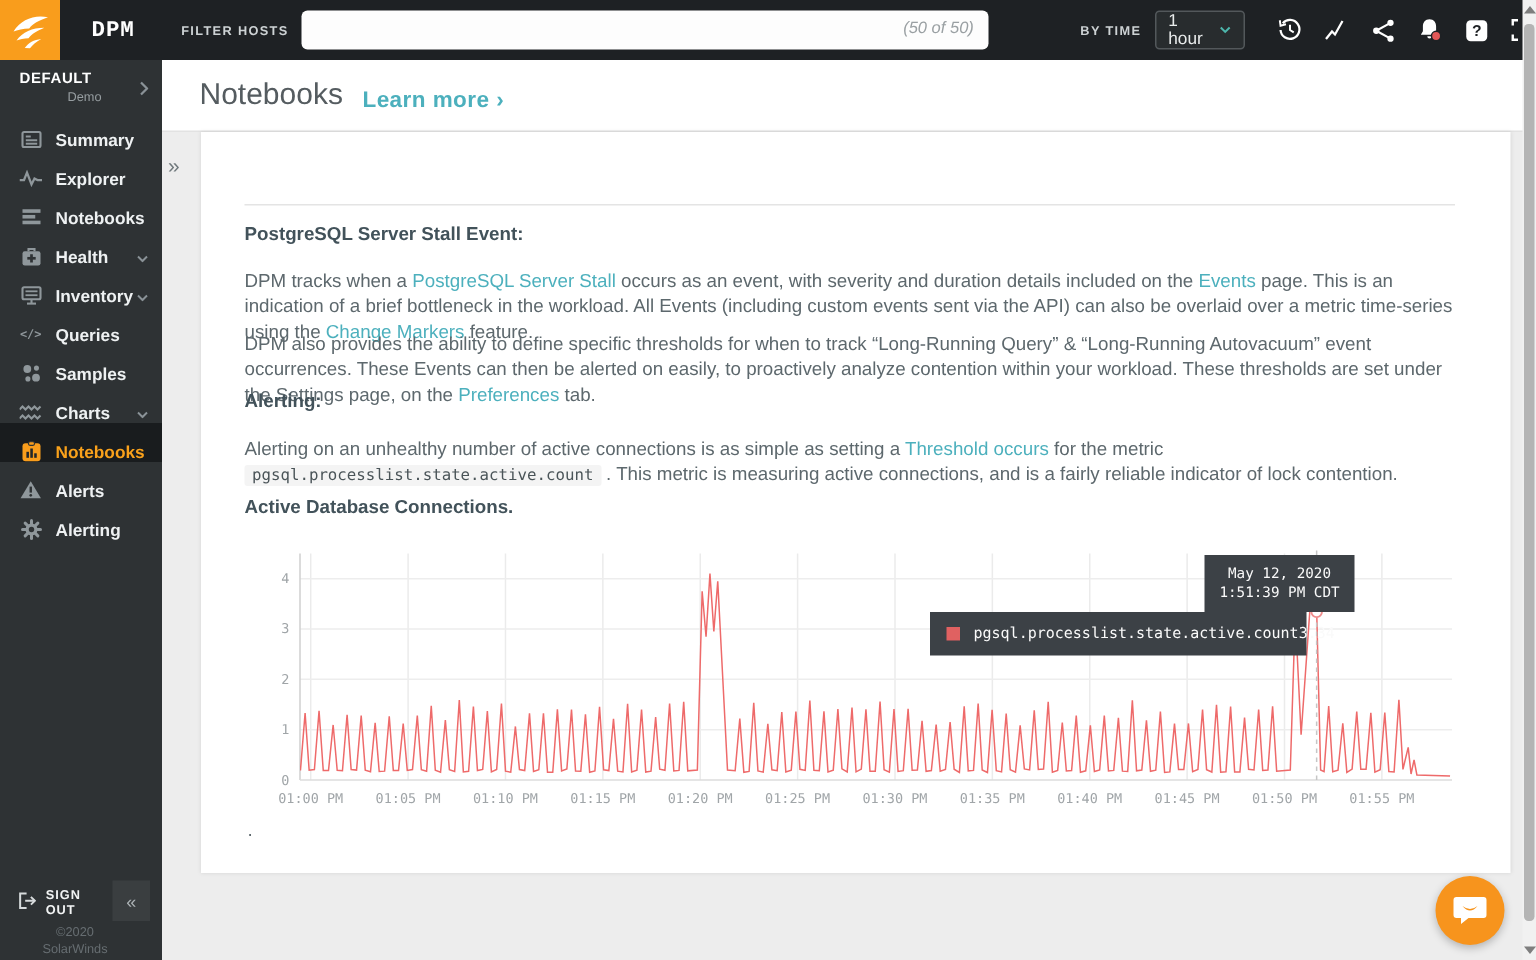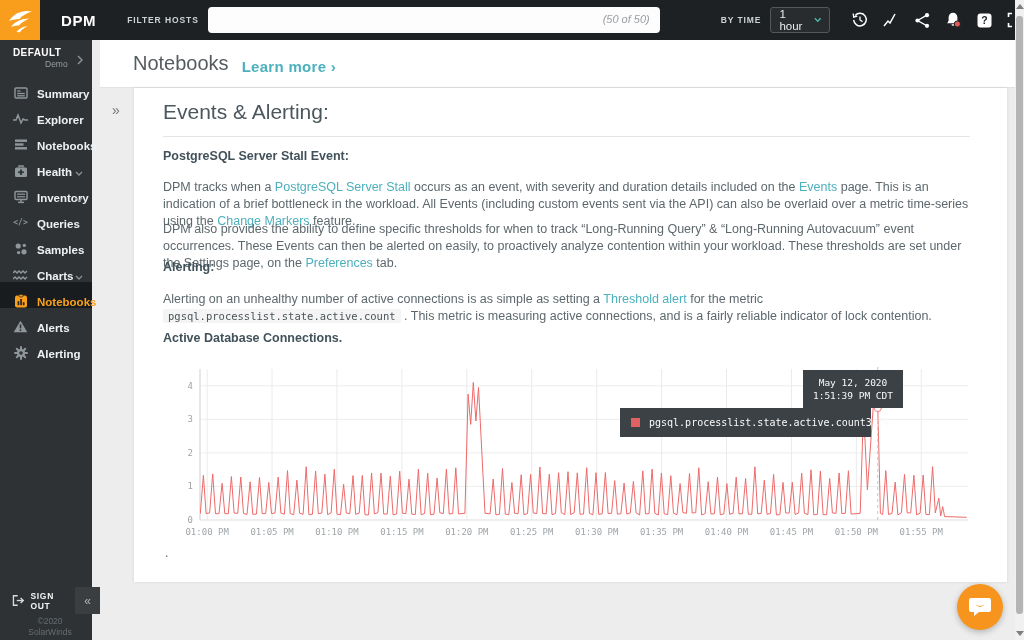--- a/index.html
+++ b/index.html
@@ -2,39 +2,39 @@
 <html><head>
 <meta charset="utf-8">
 <style>
   html,body{margin:0;padding:0;background:#ededed;}
   *{box-sizing:border-box;}
   .stage{position:relative;width:1024px;height:640px;overflow:hidden;font-family:"Liberation Sans",sans-serif;background:#ededed;}
 
   
   .topbar{position:absolute;left:0;top:0;width:1024px;height:40px;background:#1e2124;display:flex;align-items:center;z-index:8;}
   .logo{width:40px;height:40px;background:#f99d1c;display:flex;align-items:center;justify-content:center;flex:0 0 40px;cursor:pointer;}
-  .app-title{color:#fff;font-weight:bold;font-size:15px;letter-spacing:.6px;margin-left:21px;}
+  .app-title{color:#fff;font-weight:bold;font-size:15px;letter-spacing:.6px;margin-left:21px;font-family:Liberation Mono, monospace;}
   .filter-label{color:#cdd2d4;font-size:8.5px;font-weight:bold;letter-spacing:.9px;margin-left:31px;white-space:nowrap;}
   .search-wrap{position:relative;margin-left:9px;width:528px;height:26px;}
   .search-input{width:100%;height:100%;border:none;border-radius:4px;background:#fdfdfd;padding:0 70px 0 10px;font-size:12px;color:#333;outline:none;}
   .search-hint{position:absolute;right:10px;top:6px;font-size:11px;font-style:italic;color:#9aa0a3;pointer-events:none;}
   .bytime{color:#cdd2d4;font-size:8.5px;font-weight:bold;letter-spacing:.9px;margin-left:17px;white-space:nowrap;padding-left:44px;}
   .time-select{margin-left:9px;height:26px;min-width:57px;border:1px solid #53585b;border-radius:3px;background:#282c2e;color:#e9ecec;font-size:11.5px;display:flex;align-items:center;gap:7px;padding:0 8px;cursor:pointer;}
   .tb-icons{display:flex;align-items:center;gap:13px;margin-left:21px;}
   .tb-btn{width:18px;height:18px;display:flex;align-items:center;justify-content:center;cursor:pointer;position:relative;}
 
   
   .vsb{position:absolute;right:0;top:0;width:9px;height:640px;background:#f1f1f1;z-index:20;}
   .vsb-thumb{position:absolute;left:1px;top:16px;width:7px;height:598px;background:#b4b4b4;border-radius:3px;}
   .vsb-up,.vsb-dn{position:absolute;left:1px;width:0;height:0;border-left:4px solid transparent;border-right:4px solid transparent;}
   .vsb-up{top:4px;border-bottom:5px solid #7e7e7e;}
   .vsb-dn{bottom:4px;border-top:5px solid #7e7e7e;}
 
   
-  .sidebar{position:absolute;left:0;top:40px;width:92px;height:600px;background:#2e3234;z-index:6;}
+  .sidebar{position:absolute;left:0;top:40px;width:108px;height:600px;background:#2e3234;z-index:6;}
   .env{position:relative;padding:7px 10px 6px 13px;height:34px;cursor:pointer;}
   .env-name{color:#fff;font-size:10px;font-weight:bold;letter-spacing:.4px;}
   .env-sub{color:#979ea1;font-size:8.5px;margin-top:1px;padding-left:32px;}
   .env-caret{position:absolute;right:9px;top:11px;}
   .nav-item{position:relative;height:26px;display:flex;align-items:flex-end;padding-left:13px;cursor:pointer;}
   .nav-item.active{background:#191c1e;}
   .nav-ic{width:15px;height:15px;display:flex;align-items:center;justify-content:center;flex:0 0 15px;}
   .code-ic{font-family:"DejaVu Sans Mono",monospace;font-size:8px;font-weight:bold;color:#8f979b;}
   .nav-label{color:#eef1f2;font-size:11.5px;font-weight:bold;margin-left:9px;white-space:nowrap;}
   .nav-item.active .nav-label{color:#f9a11b;}
@@ -299,27 +299,26 @@
   </aside>
 
   <div class="main">
     <div class="page-header">
       <div class="page-title">Notebooks</div>
       <a class="learn-more">Learn more ›</a>
     </div>
     <button class="gutter-btn">»</button>
 
     <div class="card">
-      <div class="nb-title">Events &amp; Alerting:</div>
       <hr class="nb-hr">
       <div class="sec-head" style="top:61px">PostgreSQL Server Stall Event:</div>
       <p class="para" style="top:78px"><span>DPM tracks when a </span><a class="lnk">PostgreSQL Server Stall</a><span> occurs as an event, with severity and duration details included on the </span><a class="lnk">Events</a><span> page. This is an indication of a brief bottleneck in the workload. All Events (including custom events sent via the API) can also be overlaid over a metric time-series using the </span><a class="lnk">Change Markers</a><span> feature.</span></p>
       <p class="para" style="top:120px"><span>DPM also provides the ability to define specific thresholds for when to track “Long-Running Query” &amp; “Long-Running Autovacuum” event occurrences. These Events can then be alerted on easily, to proactively analyze contention within your workload. These thresholds are set under the Settings page, on the </span><a class="lnk">Preferences</a><span> tab.</span></p>
       <div class="sec-head" style="top:172px">Alerting:</div>
-      <p class="para" style="top:190px"><span>Alerting on an unhealthy number of active connections is as simple as setting a </span><a class="lnk">Threshold alert</a><span> for the metric </span><code class="code">pgsql.processlist.state.active.count</code><span> . This metric is measuring active connections, and is a fairly reliable indicator of lock contention.</span></p>
+      <p class="para" style="top:190px"><span>Alerting on an unhealthy number of active connections is as simple as setting a </span><a class="lnk">Threshold occurs</a><span> for the metric </span><code class="code">pgsql.processlist.state.active.count</code><span> . This metric is measuring active connections, and is a fairly reliable indicator of lock contention.</span></p>
       <div class="sec-head chart-caption">Active Database Connections.</div>
 
       <div class="chart-box">
         <svg id="chart-svg" width="812" height="185">
             <line x1="44.14116652578191" y1="4" x2="44.14116652578191" y2="155" stroke="#ebebeb" stroke-width="1"></line>
             <line x1="109.06086221470837" y1="4" x2="109.06086221470837" y2="155" stroke="#ebebeb" stroke-width="1"></line>
             <line x1="173.98055790363483" y1="4" x2="173.98055790363483" y2="155" stroke="#ebebeb" stroke-width="1"></line>
             <line x1="238.9002535925613" y1="4" x2="238.9002535925613" y2="155" stroke="#ebebeb" stroke-width="1"></line>
             <line x1="303.81994928148777" y1="4" x2="303.81994928148777" y2="155" stroke="#ebebeb" stroke-width="1"></line>
             <line x1="368.73964497041425" y1="4" x2="368.73964497041425" y2="155" stroke="#ebebeb" stroke-width="1"></line>

